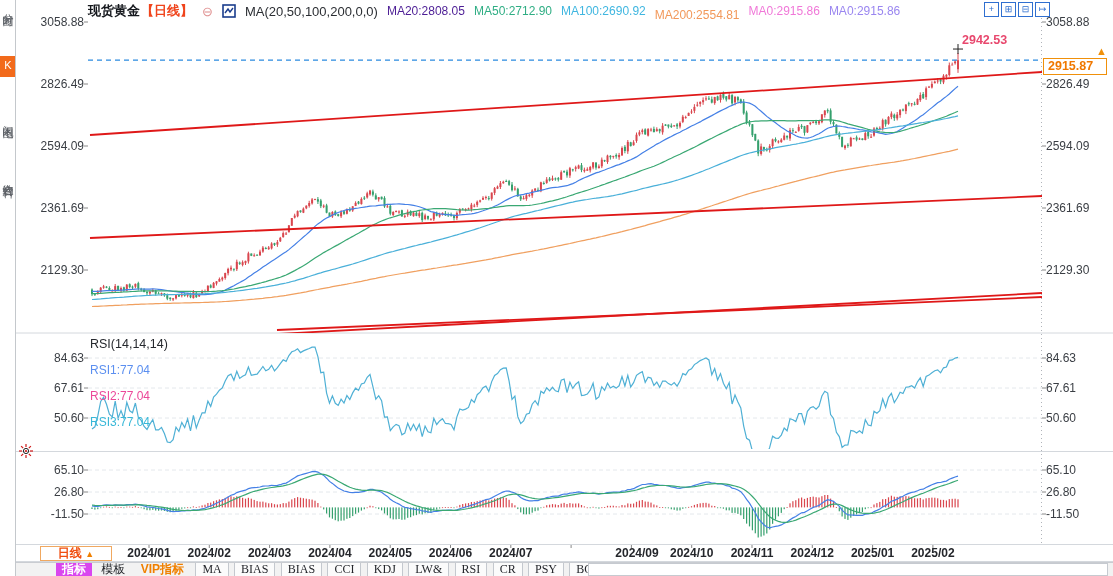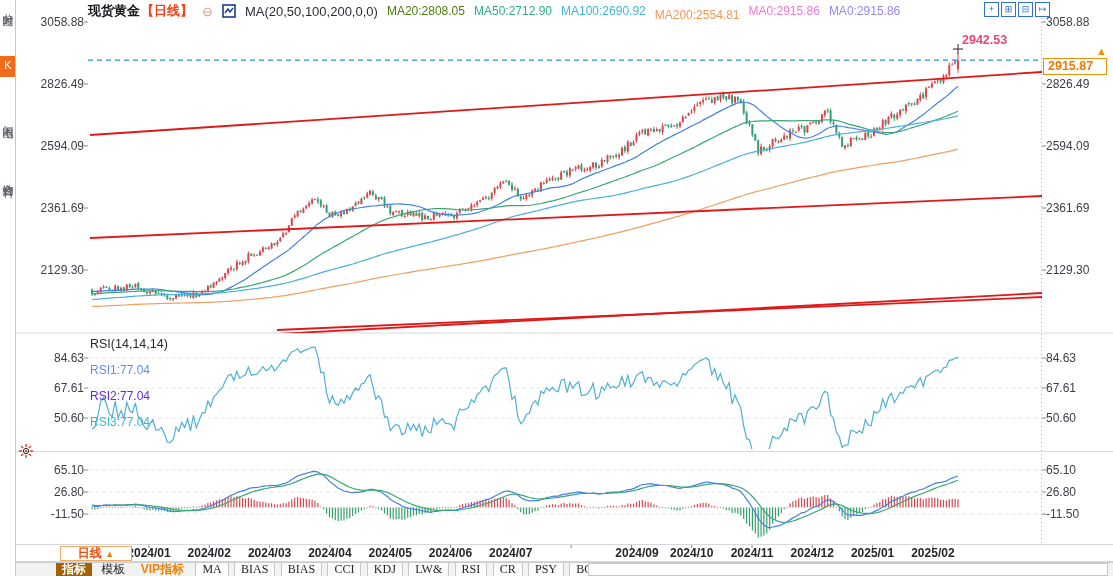--- a/index.html
+++ b/index.html
@@ -35,29 +35,29 @@
         z-index:2;font-size:12.5px;}
   #rsi-header{top:337px;flex-direction:column;} #macd-header{top:456px;}
   .ptitle{color:#26292e;}
 
   #session-high{position:absolute;left:962px;top:33px;color:#e8486e;font-weight:bold;font-size:12.5px;z-index:2;}
   #price-box{position:absolute;left:1043px;top:58px;width:58px;height:15px;border:1.5px solid #f0900a;
              background:#fff;color:#f07800;font-weight:bold;font-size:12.5px;line-height:15px;
              padding-left:4px;z-index:3;}
   #price-arrow{position:absolute;left:1096px;top:45px;color:#f0900a;font-size:11px;z-index:3;}
 
-  #period-box{position:absolute;left:60px;top:546px;width:70px;height:13px;line-height:13px;
+  #period-box{position:absolute;left:40px;top:546px;width:70px;height:13px;line-height:13px;
               border:1px solid #f0a860;background:#fff;text-align:center;font-size:12px;font-weight:bold;
               color:#f04e10;z-index:2;cursor:pointer;}
   #period-box .arr{color:#f08000;font-size:9px;}
 
   #toolbar{position:absolute;left:16px;top:562px;width:1097px;height:14px;background:#f2f2f2;
            border-top:1px solid #c9ccd1;z-index:2;white-space:nowrap;font-size:12px;}
   .titem{display:inline-block;height:13px;line-height:13px;padding:0 6px;color:#24262b;cursor:pointer;vertical-align:top;}
-  .t-active{background:#a16207;color:#fff;font-weight:bold;margin-left:40px;text-align:center;}
+  .t-active{background:#d946ef;color:#fff;font-weight:bold;margin-left:40px;text-align:center;}
   .t-vip{color:#f08000;font-weight:bold;}
   .t-box{border-left:1px solid #c4c8ce;border-right:1px solid #c4c8ce;background:#fbfbfb;
          font-family:"Liberation Serif",serif;margin-left:2px;}
   .t-cn{font-family:"Liberation Sans",sans-serif;}
   #tb-field{position:absolute;left:588px;top:563px;width:518px;height:11px;background:#fff;
             border:1px solid #c6cad0;z-index:2;}
 
   #watermark{position:absolute;left:1000px;top:520px;font-size:30px;font-weight:bold;color:#d8d4ce;
              letter-spacing:2px;z-index:1;text-shadow:1px 2px 2px #ccc8c2;}
 </style>
@@ -770,39 +770,39 @@
     <span class="sym">现货黄金</span>
       <span class="period" style="margin-left:-8px">【日线】</span>
     <span class="collapse">⊖</span>
     <span style="display:inline-flex">
       <svg width="14" height="14" viewBox="0 0 14 14">
           <rect x="1" y="1" width="12" height="12" fill="#fff" stroke="#1a3c8c" stroke-width="1.6"></rect>
           <polyline points="3,9 6,5 8,8 11,4" fill="none" stroke="#1a3c8c" stroke-width="1.4"></polyline>
         </svg>
     </span>
     <span class="malabel">MA(20,50,100,200,0,0)</span>
-    <span class="chip" style="color: #4d7c0f;">MA20:2808.05</span>
+    <span class="chip" style="color: #4c1d95;">MA20:2808.05</span>
     <span class="chip" style="color: rgb(47, 174, 132);">MA50:2712.90</span>
     <span class="chip" style="color: rgb(63, 182, 224);">MA100:2690.92</span>
     <span class="chip" style="color: rgb(242, 152, 90); margin-top: 8px;">MA200:2554.81</span>
     <span class="chip" style="color: rgb(240, 120, 216);">MA0:2915.86</span>
     <span class="chip" style="color: rgb(154, 134, 240);">MA0:2915.86</span>
   </div>
 
   <div id="hdr-icons">
     <div class="hic">+</div>
     <div class="hic">⊞</div>
     <div class="hic">⊟</div>
     <div class="hic">↦</div>
   </div>
 
   <div id="rsi-header">
     <span class="ptitle">RSI(14,14,14)</span>
     <span class="chip" style="color: rgb(91, 143, 240);">RSI1:77.04</span>
-    <span class="chip" style="color: #6d28d9;">RSI2:77.04</span>
+    <span class="chip" style="color: #ec4899;">RSI2:77.04</span>
     <span class="chip" style="color: rgb(56, 184, 216);">RSI3:77.04</span>
   </div>
 
 
   <div id="session-high">2942.53</div>
   <div id="price-box">2915.87</div>
   <div id="price-arrow">▲</div>
 
   <div id="labels">
       <div class="axl left" style="left: 16px; top: 15px; width: 68px;">3058.88</div>

